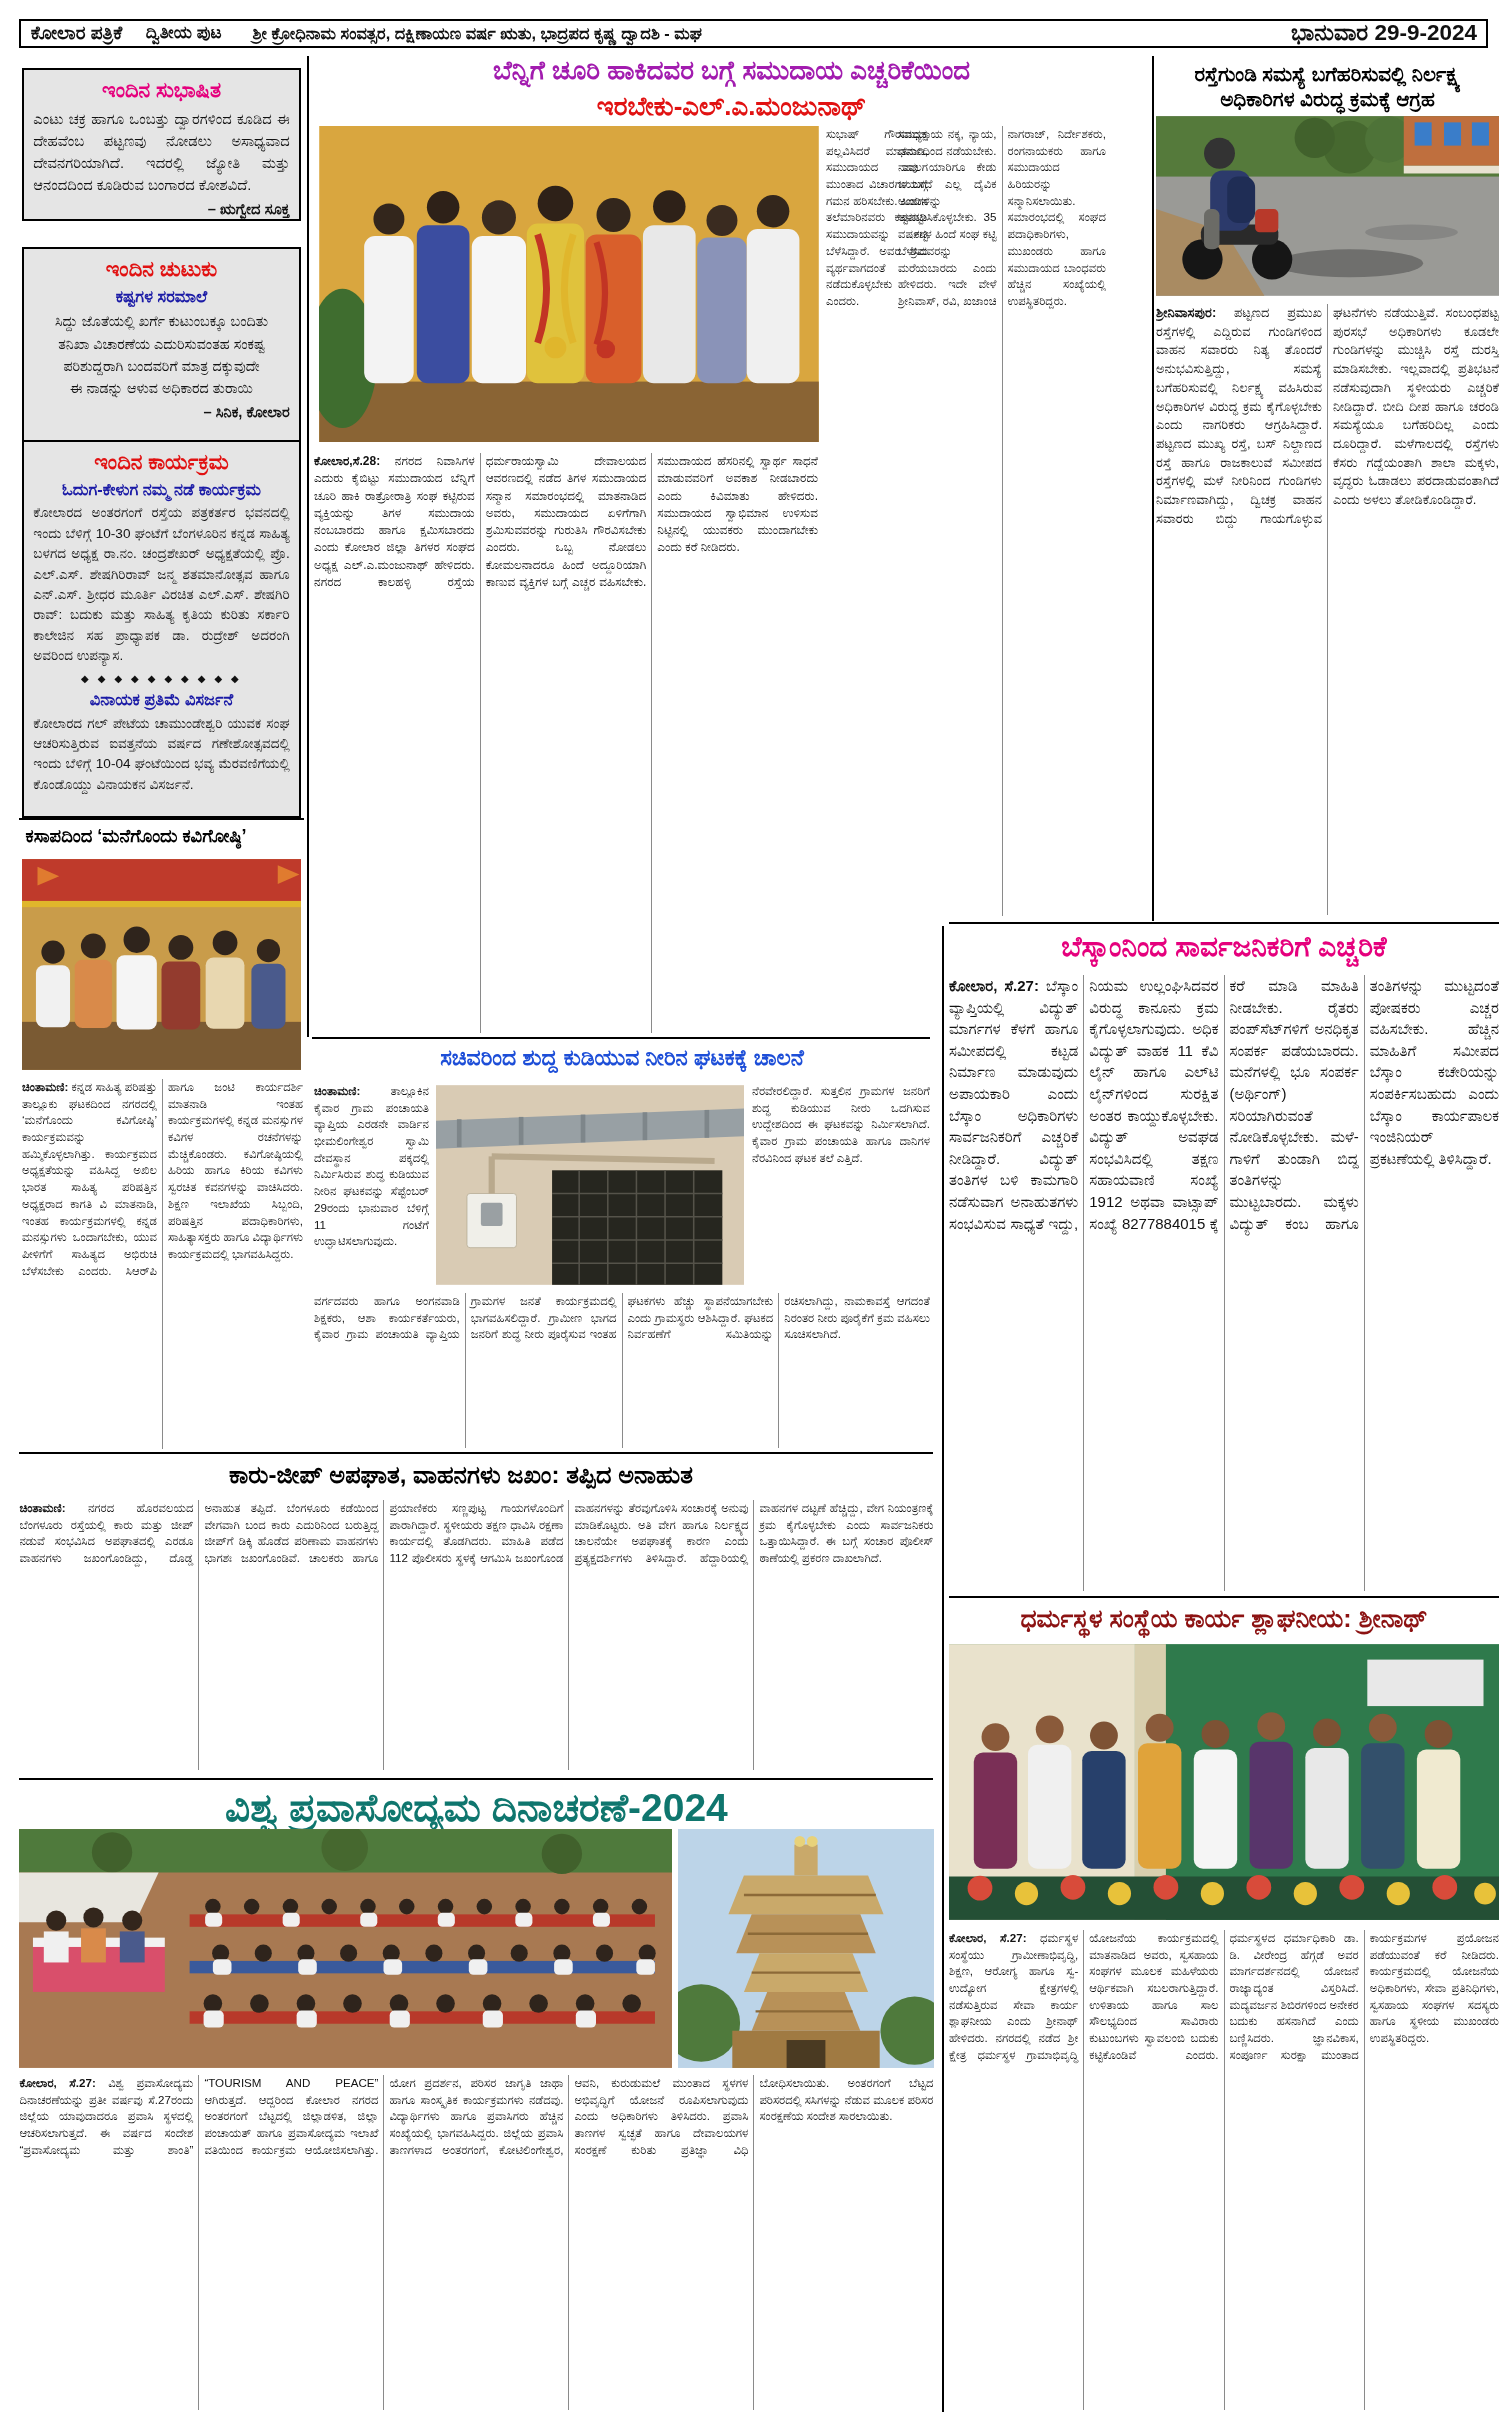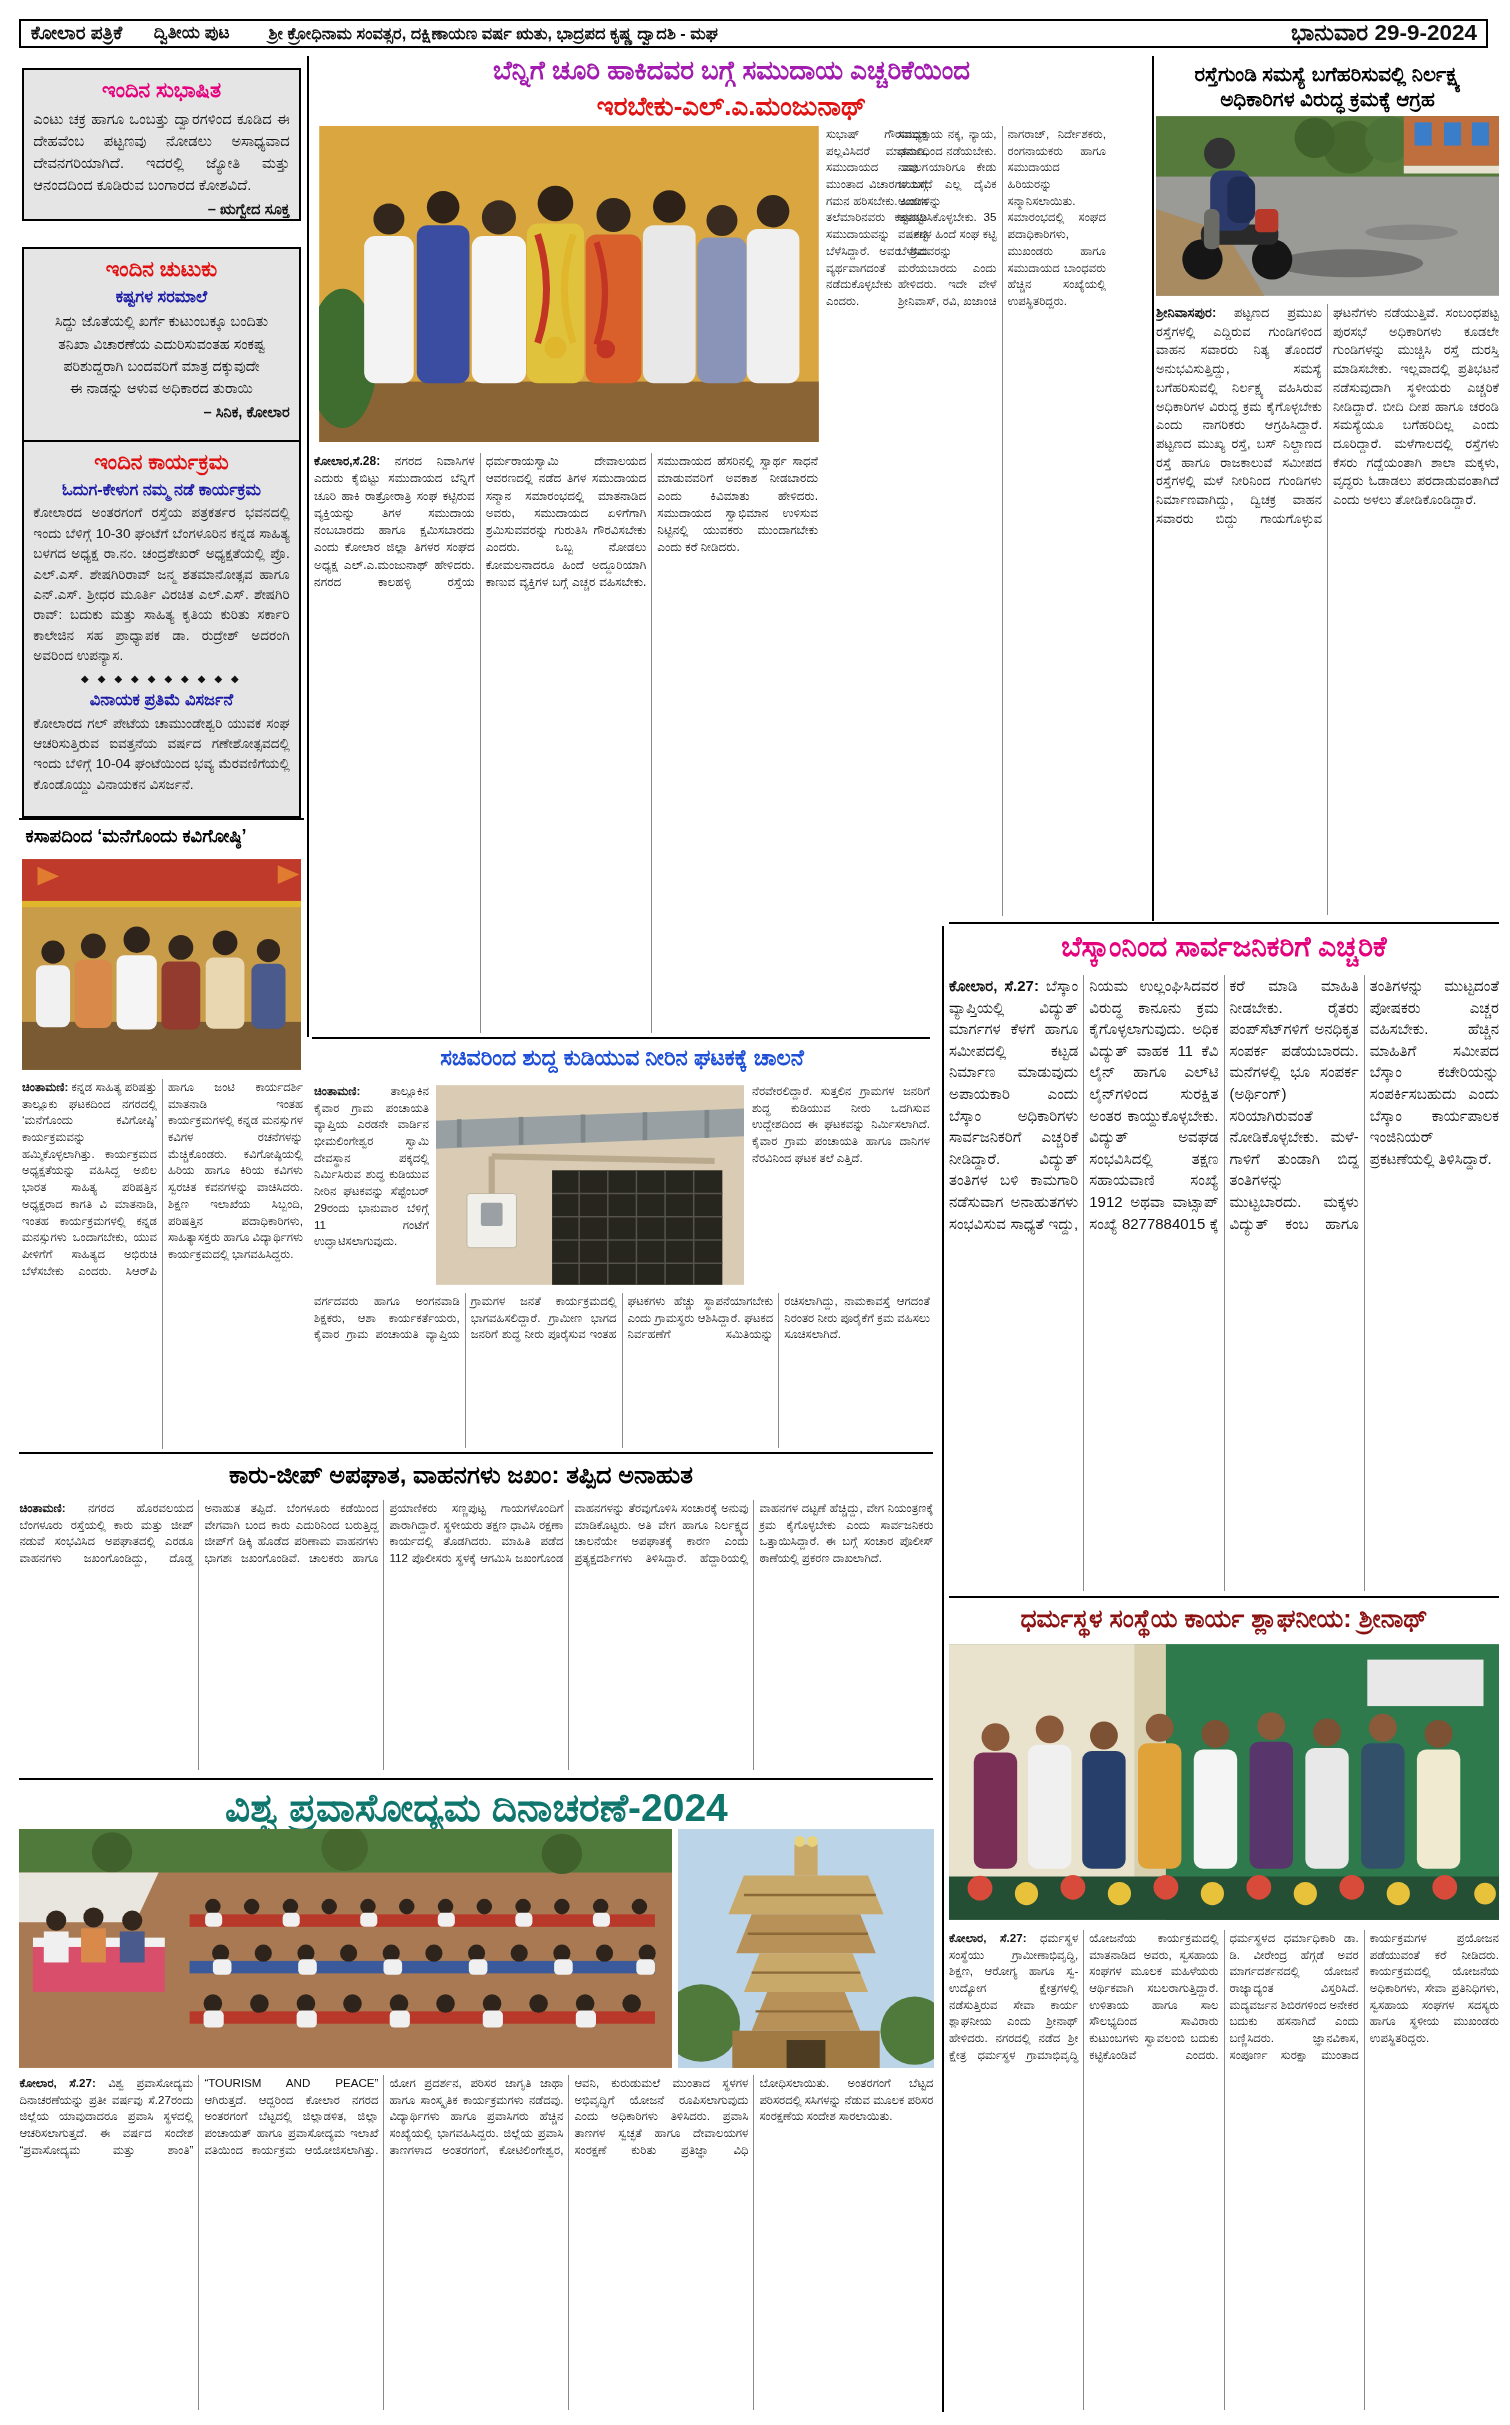--- a/index.html
+++ b/index.html
@@ -6,21 +6,21 @@
   #page{
     position:relative;width:1510px;height:2426px;background:#ffffff;
     font-family:"Liberation Sans","DejaVu Sans",sans-serif;color:#111;
     overflow:hidden;
   }
   .abs{position:absolute;}
   
   #masthead{
     left:19.4px;top:18.6px;width:1469px;height:29.4px;
     border:2.3px solid #000;display:flex;align-items:center;box-sizing:border-box;
-    padding:0 9.3px;gap:16px;background:#fff;
+    padding:0 9.3px;gap:8px;background:#fff;
   }
   #masthead .paper{font-weight:bold;font-size:18.6px;}
   #masthead .pageno{font-weight:bold;font-size:17px;margin-left:15.5px;}
   #masthead .almanac{font-weight:bold;font-size:16.3px;flex:1;text-align:left;margin-left:23px;}
   #masthead .date{font-weight:bold;font-size:22.5px;white-space:nowrap;}
   
   .nbox{border:2.3px solid #000;box-sizing:border-box;padding:6.2px 9.3px;background:#e5e5e5;}
   .nbox .btitle{text-align:center;font-weight:bold;font-size:21px;margin:1.5px 0 6.2px 0;}
   .nbox .bsub{text-align:center;font-weight:bold;font-size:16.3px;margin:3.1px 0 4.6px 0;}
   .nbox .btext{font-size:14.7px;line-height:1.5;text-align:justify;}

